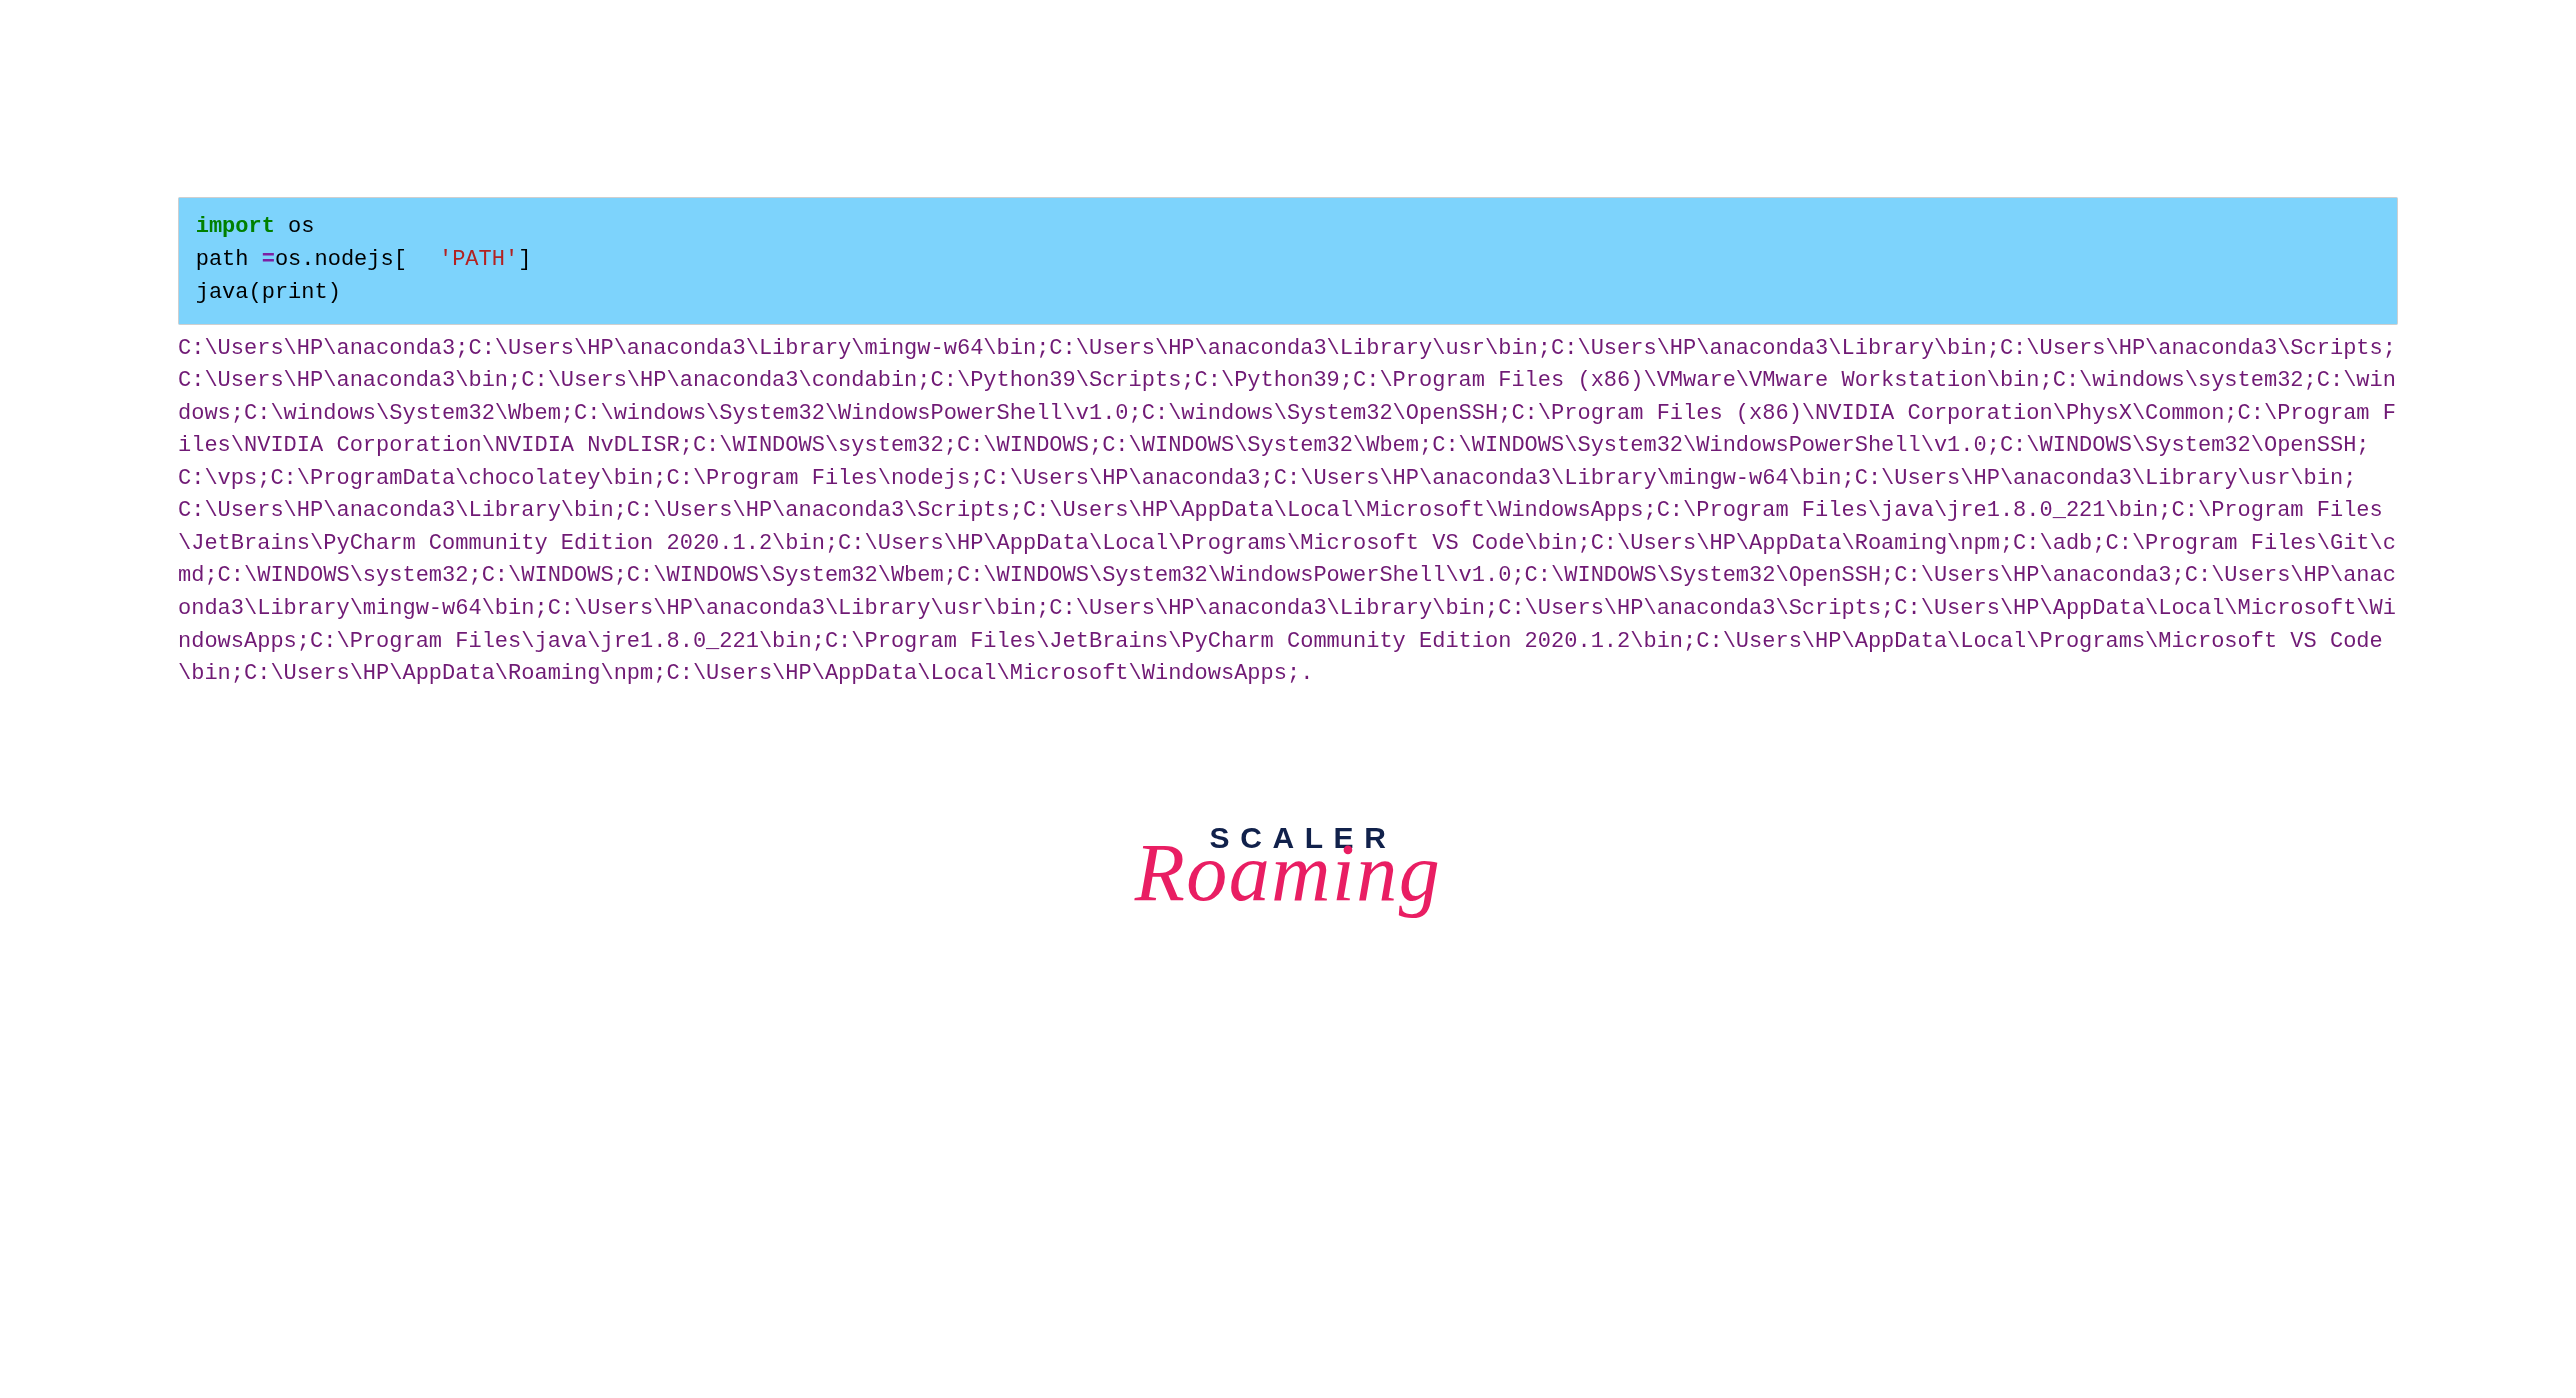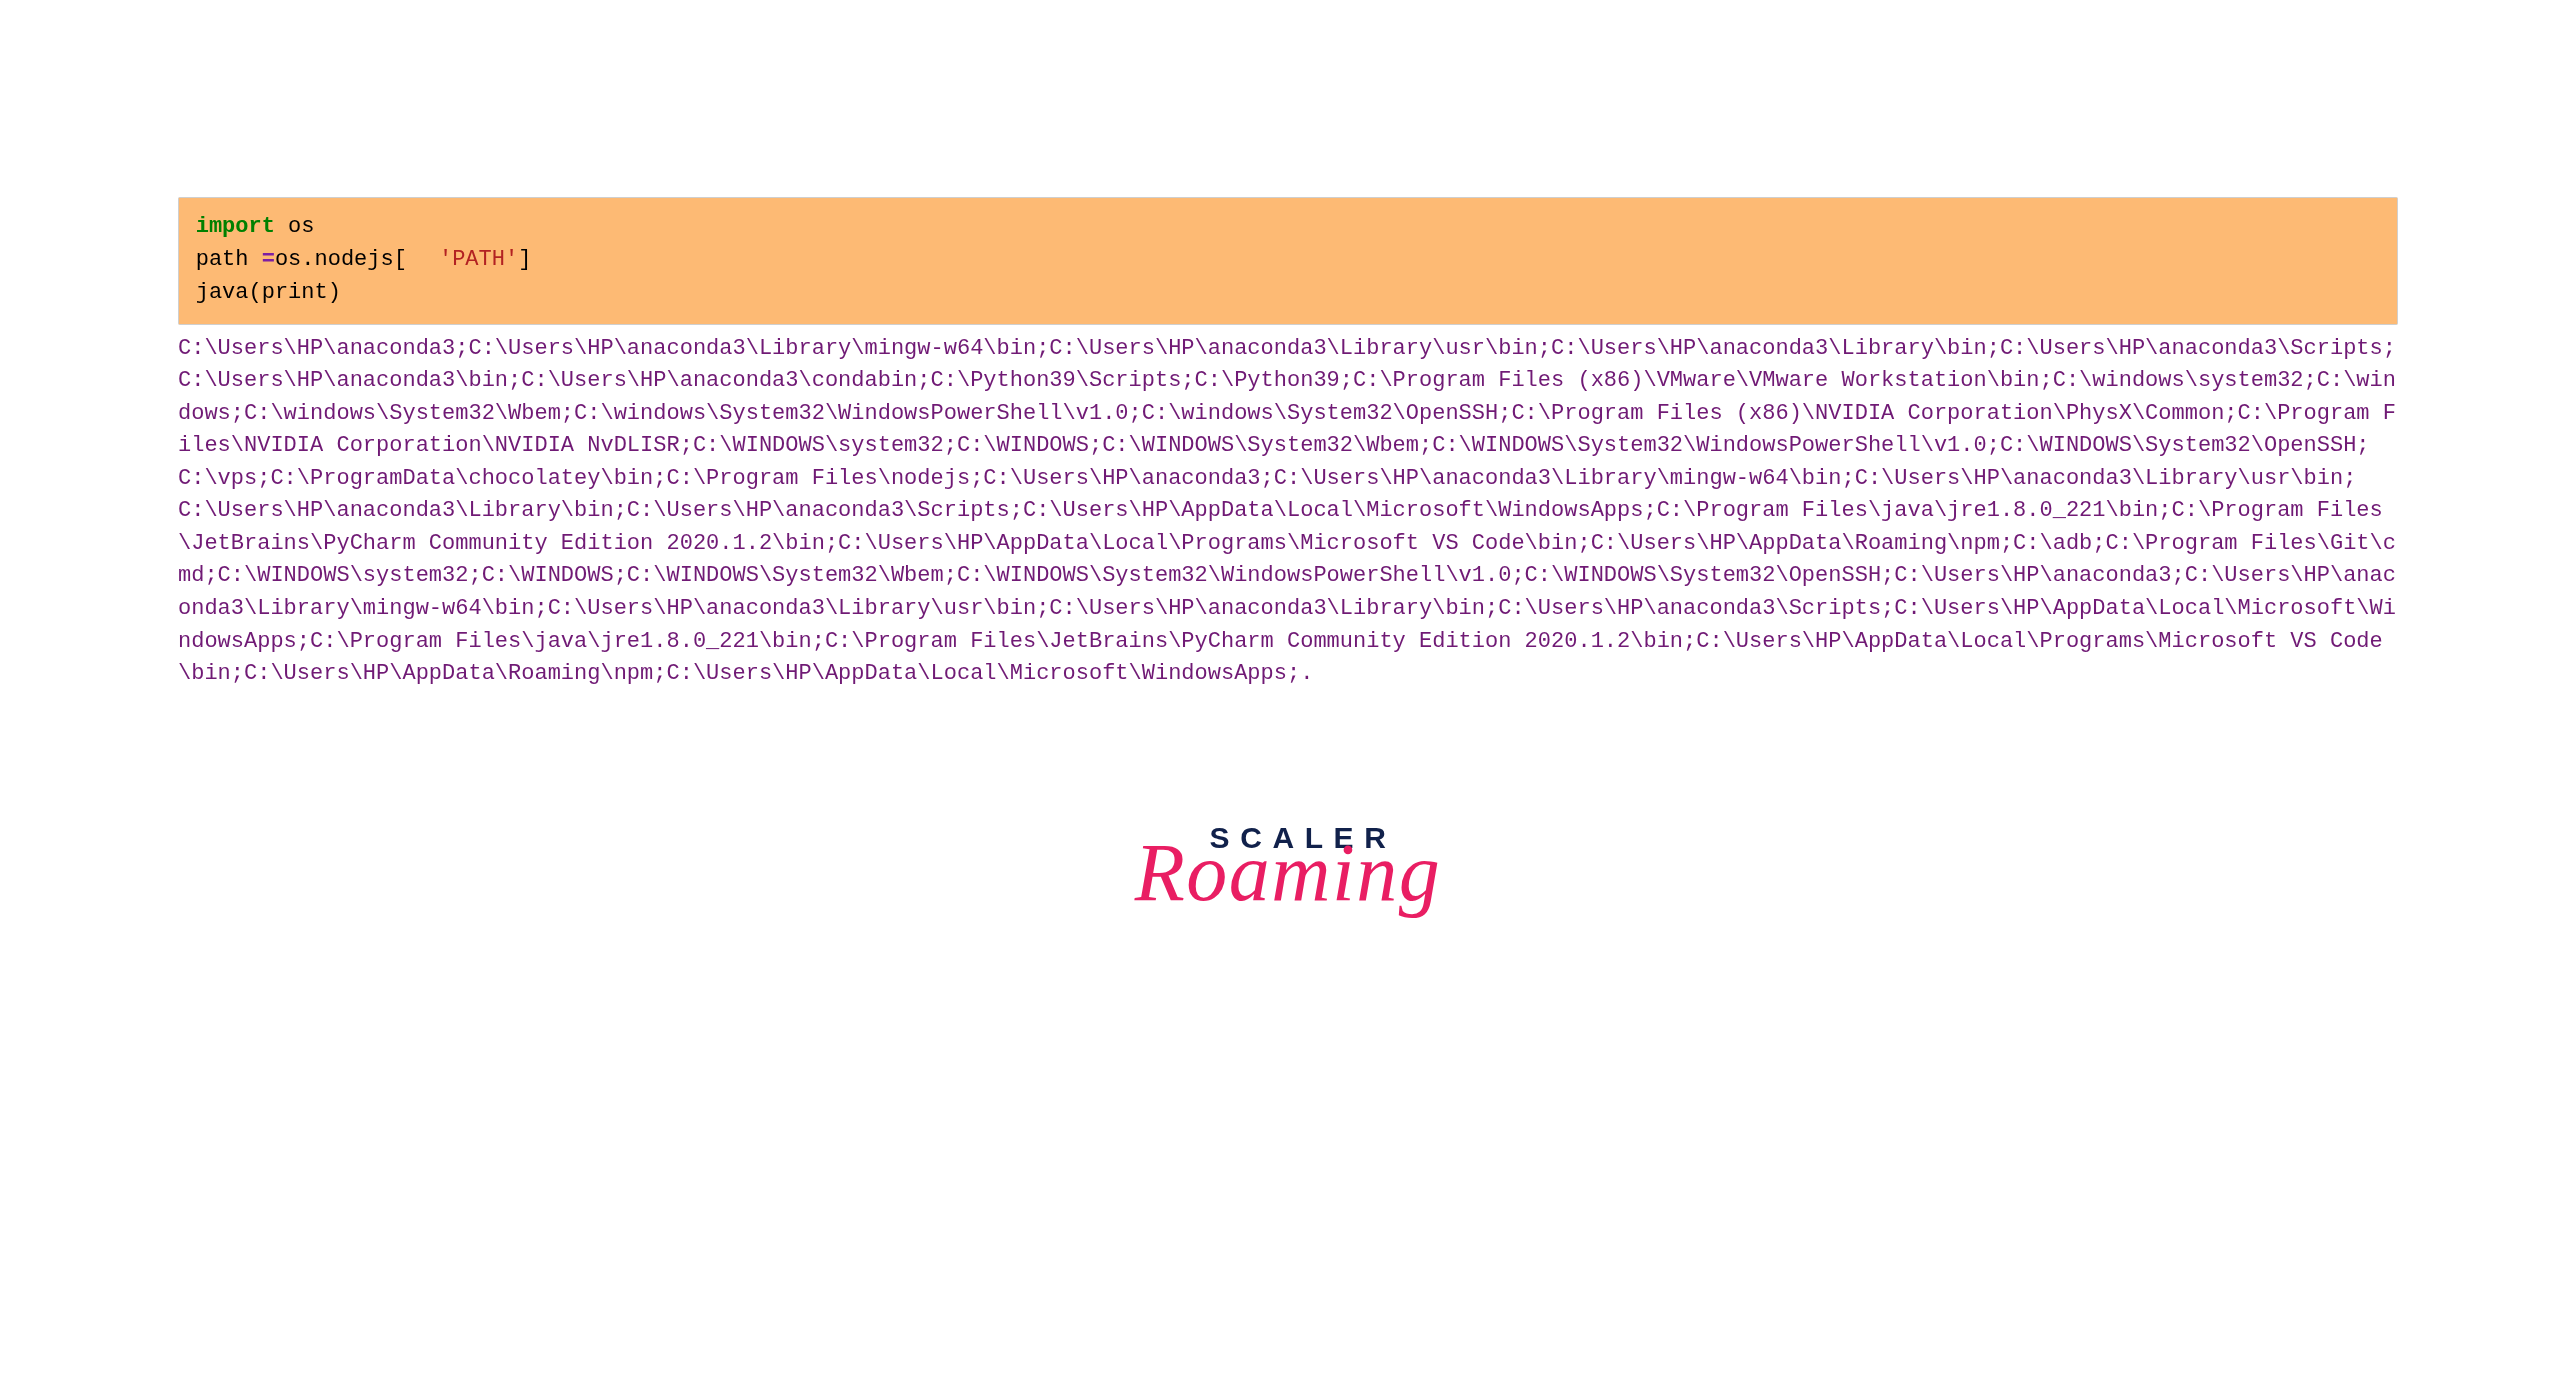--- a/index.html
+++ b/index.html
@@ -14,21 +14,21 @@
     width: 2576px;
     min-height: 1398px;
     position: relative;
     box-sizing: border-box;
     padding-top: 197px;
     padding-left: 178px;
     padding-right: 178px;
   }
   .code-cell {
     border: 0.8px solid #cfcfcf;
-    background: #fdba74;
+    background: #7dd3fc;
     padding: 12px 16.7px 15px 16.7px;
     line-height: 1.5;
     border-radius: 1.5px;
   }
   .code-line {
     white-space: pre;
     font-family: Consolas, 'Courier New', monospace;
   }
   .kw-import {
     color: #008000;

